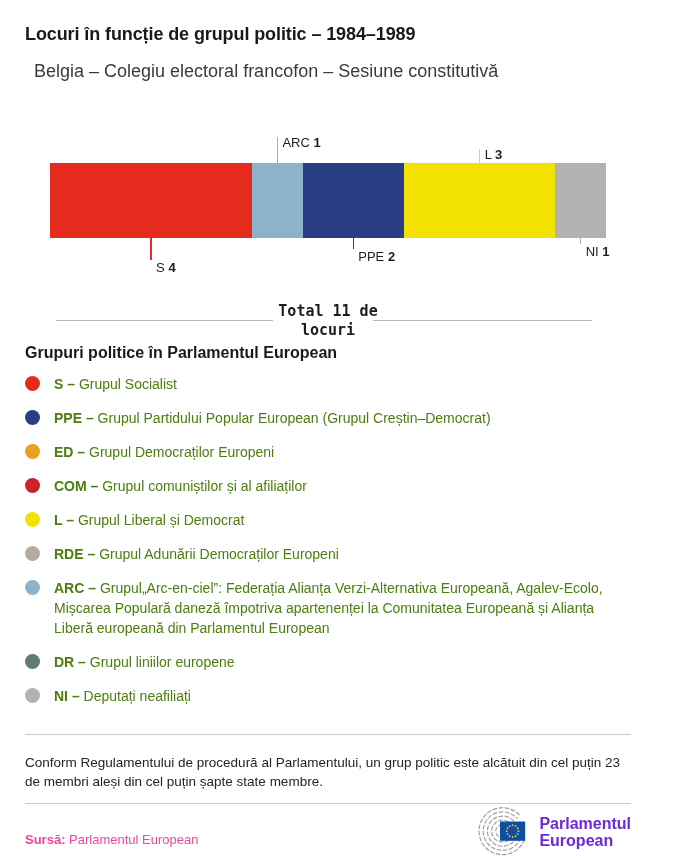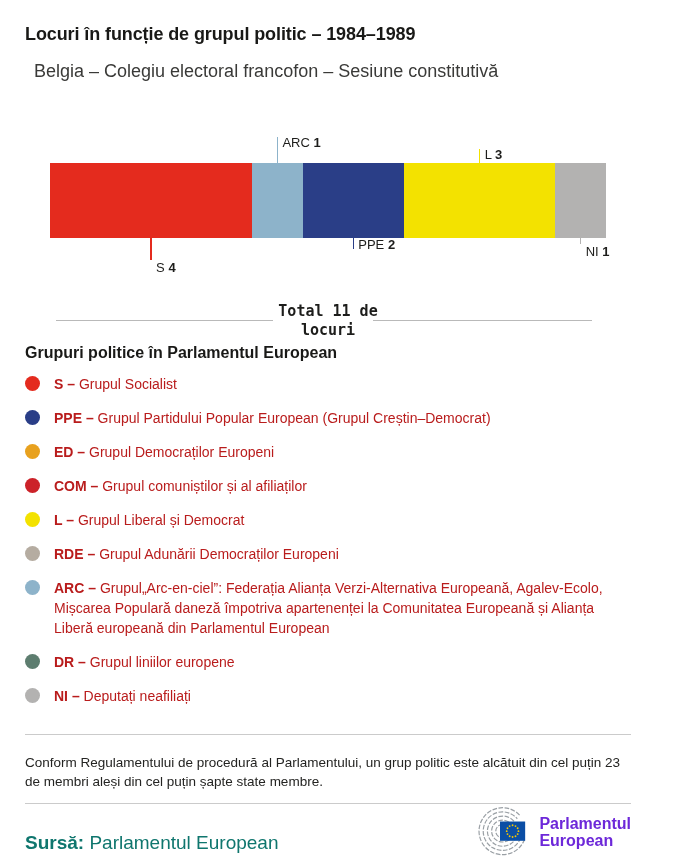--- a/index.html
+++ b/index.html
@@ -19,29 +19,29 @@
   .total-row{position:relative;height:40px;margin:12px 25px 0;text-align:center;
              font-family:"DejaVu Sans Mono","Liberation Mono",monospace;font-weight:700;font-size:15px;line-height:19px}
   .rule{position:absolute;top:18px;border-top:1px solid #b9b9b9}
   .rule-left{left:31px;width:217px}
   .rule-right{right:39px;width:219px}
 
   .legend-heading{margin:2px 25px 0;font-size:16px;font-weight:700;color:#191917}
   .legend{margin:12px 25px 0}
   .legend-item{display:flex;margin-bottom:14px}
   .dot{flex:0 0 15px;width:15px;height:15px;border-radius:50%;margin-top:2px}
-  .legend-item .txt{margin-left:14px;font-size:14px;line-height:20px;max-width:614px;color:#b91c1c}
+  .legend-item .txt{margin-left:14px;font-size:14px;line-height:20px;max-width:614px;color:#4d7c0f}
   .legend-item .txt b{font-weight:700}
 
   .hr{border:0;border-top:1px solid #cbcbcb;margin:0 25px}
   .hr-top{margin-top:28px}
   .note{margin:19px 25px 12px;font-size:13.5px;line-height:18.5px;color:#242422;max-width:660px}
 
   .bottom-row{display:flex;justify-content:space-between;align-items:flex-start;margin:0 25px}
-  .source{margin-top:28px;font-size:19px;color:#0f766e}
+  .source{margin-top:28px;font-size:13px;color:#ec4899}
   .source b{font-weight:700}
   .logo{display:flex;align-items:center;margin-top:2px}
   .logo-text{margin-left:6px;font-size:16px;line-height:17px;font-weight:700;color:#6d28d9}
 </style>
 </head>
 <body>
 
 <div class="page">
 
   <h1 class="title">Locuri în funcție de grupul politic – 1984–1989</h1>
@@ -53,21 +53,21 @@
         <div style="width: 9.09091%; background: rgb(141, 179, 202);"></div>
         <div style="width: 18.1818%; background: rgb(42, 62, 135);"></div>
         <div style="width: 27.2727%; background: rgb(243, 226, 0);"></div>
         <div style="width: 9.09091%; background: rgb(179, 178, 177);"></div>
       </div>
   <div class="tick" style="left: 18.1818%; background: rgb(228, 43, 30); height: 22px; top: 108px;"></div>
       <div class="bar-label" style="left: 18.1818%; top: 131px;"><span>S</span> <b>4</b></div>
       <div class="tick" style="left: 40.9091%; background: rgb(141, 179, 202); height: 26px; top: 7px;"></div>
       <div class="bar-label" style="left: 40.9091%; top: 6px;"><span>ARC</span> <b>1</b></div>
       <div class="tick" style="left: 54.5455%; background: rgb(42, 62, 135); height: 11px; top: 108px;"></div>
-      <div class="bar-label" style="left: 54.5455%; top: 108px;"><span>PPE</span> <b>2</b></div>
+      <div class="bar-label" style="left: 54.5455%; top: 120px;"><span>PPE</span> <b>2</b></div>
       <div class="tick" style="left: 77.2727%; background: rgb(243, 226, 0); height: 14px; top: 19px;"></div>
       <div class="bar-label" style="left: 77.2727%; top: 18px;"><span>L</span> <b>3</b></div>
       <div class="tick" style="left: 95.4545%; background: rgb(179, 178, 177); height: 6px; top: 108px;"></div>
       <div class="bar-label" style="left: 95.4545%; top: 115px;"><span>NI</span> <b>1</b></div>
     </div>
 
   <div class="total-row">
     <div class="rule rule-left"></div>
     <div>Total 11 de</div>
     <div>locuri</div>

